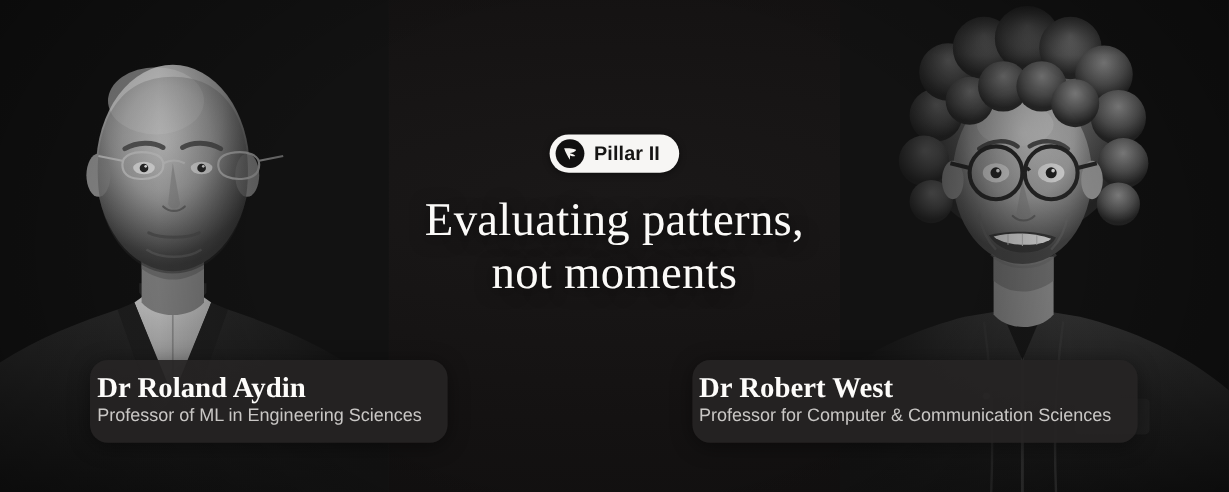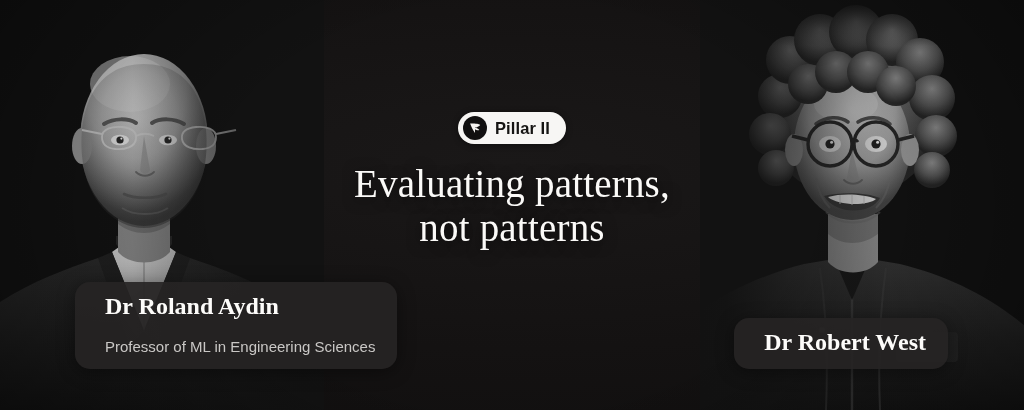--- a/index.html
+++ b/index.html
@@ -132,37 +132,37 @@
     text-shadow: 0 2px 14px rgba(0,0,0,0.6);
   }
   .headline .line { display: block; white-space: nowrap; }
 
   
   .plate {
     position: absolute;
     bottom: 41px;
     background: rgba(38,36,36,0.93);
     border-radius: 15px;
-    padding: 11px 22px 13px 30px;
+    padding: 11px 22px 13px 6px;
     box-shadow: 0 3px 18px rgba(0,0,0,0.42);
     z-index: 6;
   }
   .plate-left  { left: 75px;  text-align: left; }
   .plate-right { right: 76px; text-align: left; }
 
   .plate-name {
     font-family: "Liberation Serif", "DejaVu Serif", serif;
     font-size: 24px;
     font-weight: 700;
     line-height: 1.12;
     color: #fdfcfa;
     white-space: nowrap;
   }
   .plate-role {
-    margin-top: 18px;
+    margin-top: 0;
     font-family: "Liberation Sans", sans-serif;
     font-size: 15px;
     font-weight: 400;
     line-height: 1.2;
     color: #c9c7c5;
     white-space: nowrap;
   }
 </style>
 </head>
 <body>
@@ -360,26 +360,27 @@
           <path d="M3.1 3.6 C 8.6 3.0, 12.9 4.2, 13.2 5.0 C 12.2 6.6, 9.6 7.5, 8.0 7.6
                    C 8.0 9.6, 8.0 11.4, 8.0 13.1 C 6.4 11.0, 4.2 7.0, 3.1 3.6 Z" fill="#f5f3f0"></path>
           <path d="M8.0 7.7 C 9.8 8.0, 11.6 8.8, 12.4 9.9 C 10.8 10.6, 9.0 10.2, 8.0 9.3 Z" fill="#f5f3f0"></path>
         </svg>
       </span>
       <span class="badge-label">Pillar II</span>
     </div>
 
     <h1 class="headline">
       <span class="line">Evaluating patterns,</span>
-      <span class="line">not patterns</span>
+      <span class="line">not moments</span>
     </h1>
   </div>
 
   <div class="plate plate-left">
     <div class="plate-name">Dr Roland Aydin</div>
     <div class="plate-role">Professor of ML in Engineering Sciences</div>
   </div>
 
   <div class="plate plate-right">
     <div class="plate-name">Dr Robert West</div>
+    <div class="plate-role">Professor for Computer &amp; Communication Sciences</div>
   </div>
 
 </div>
 
 </body></html>

